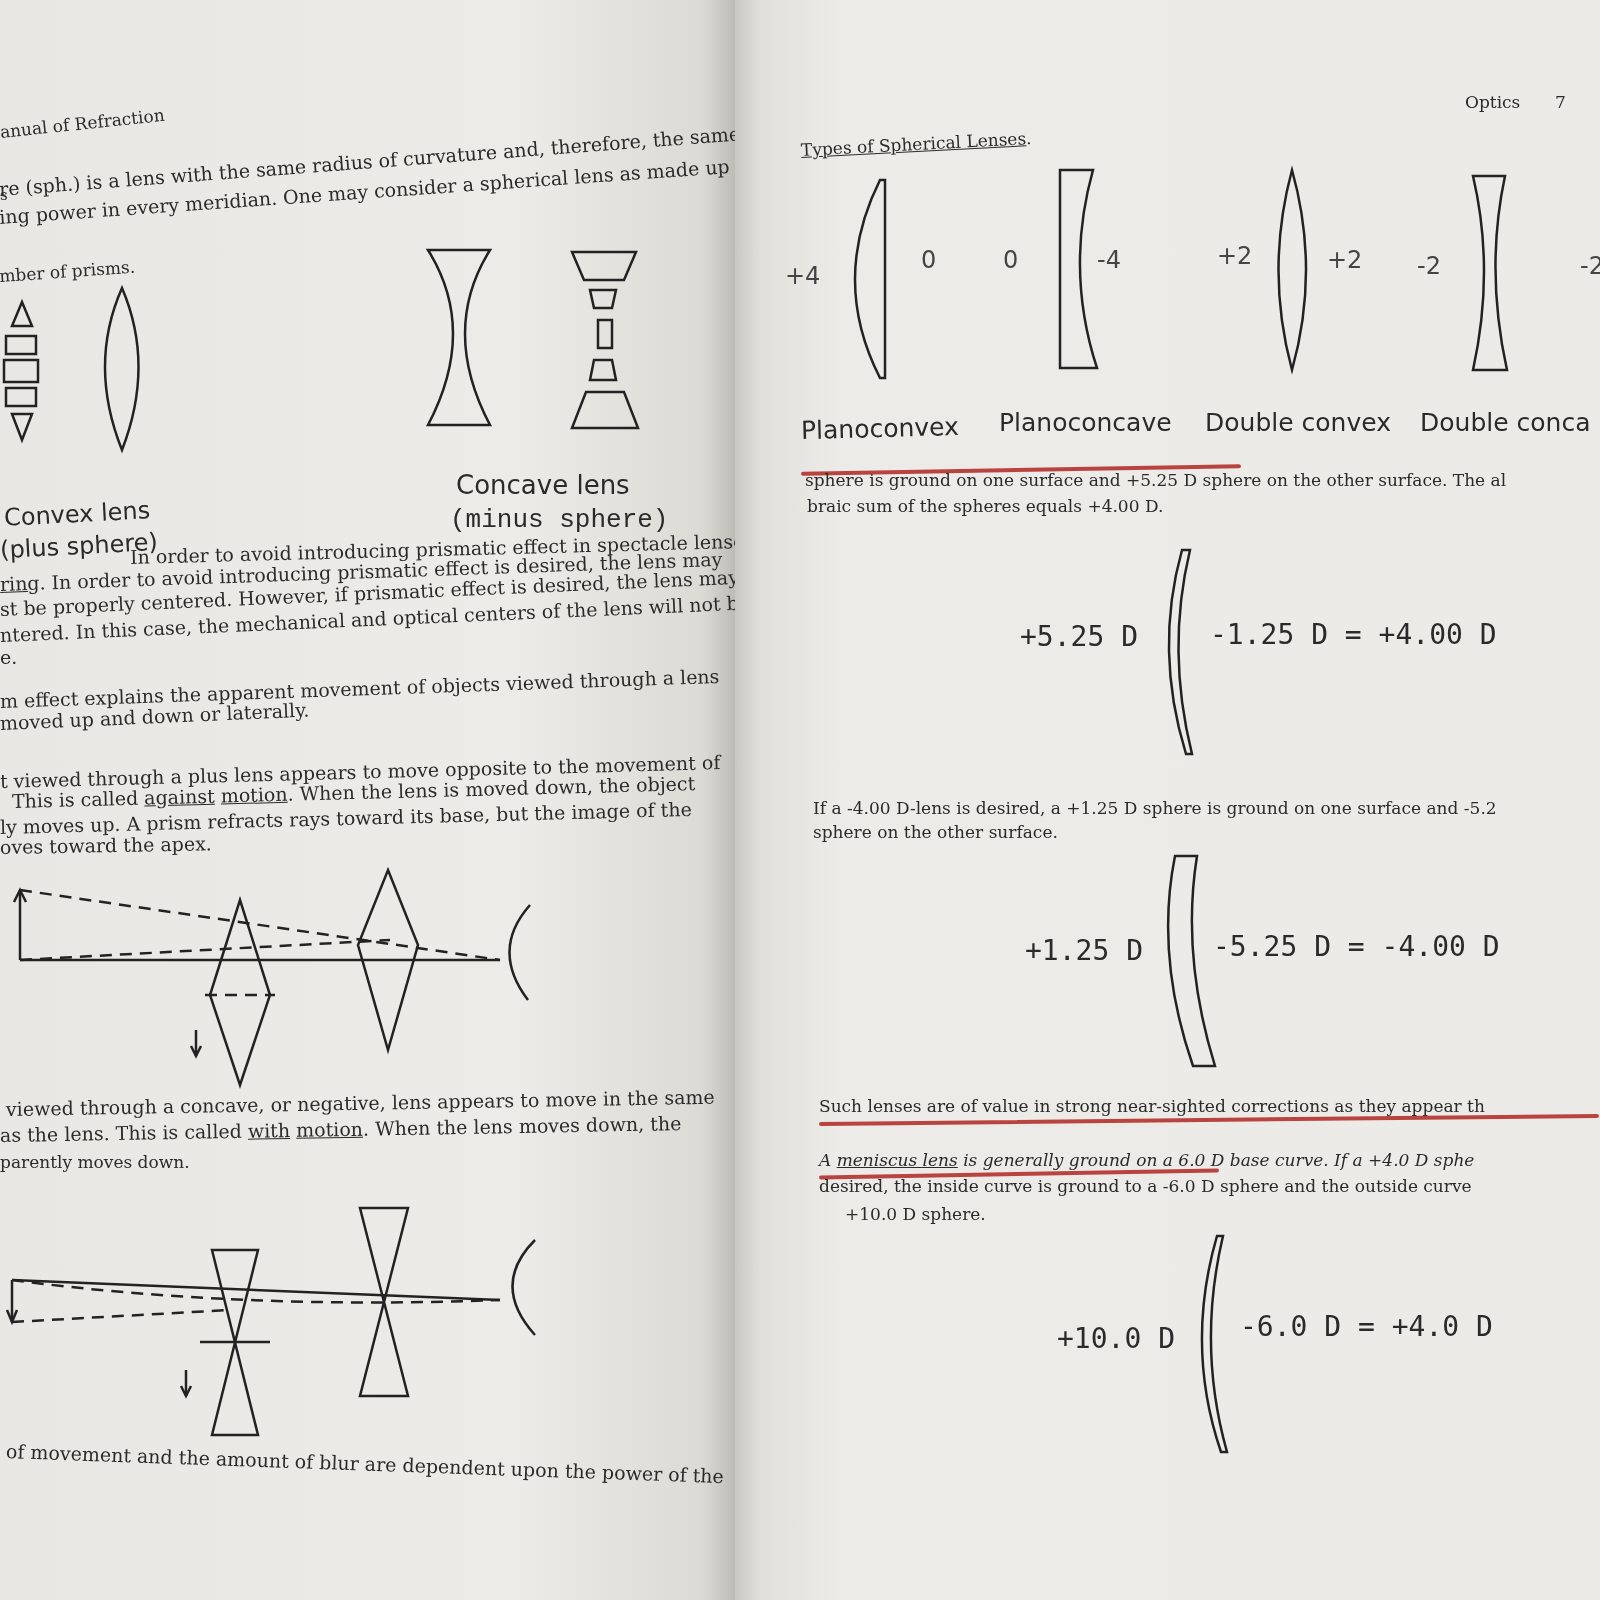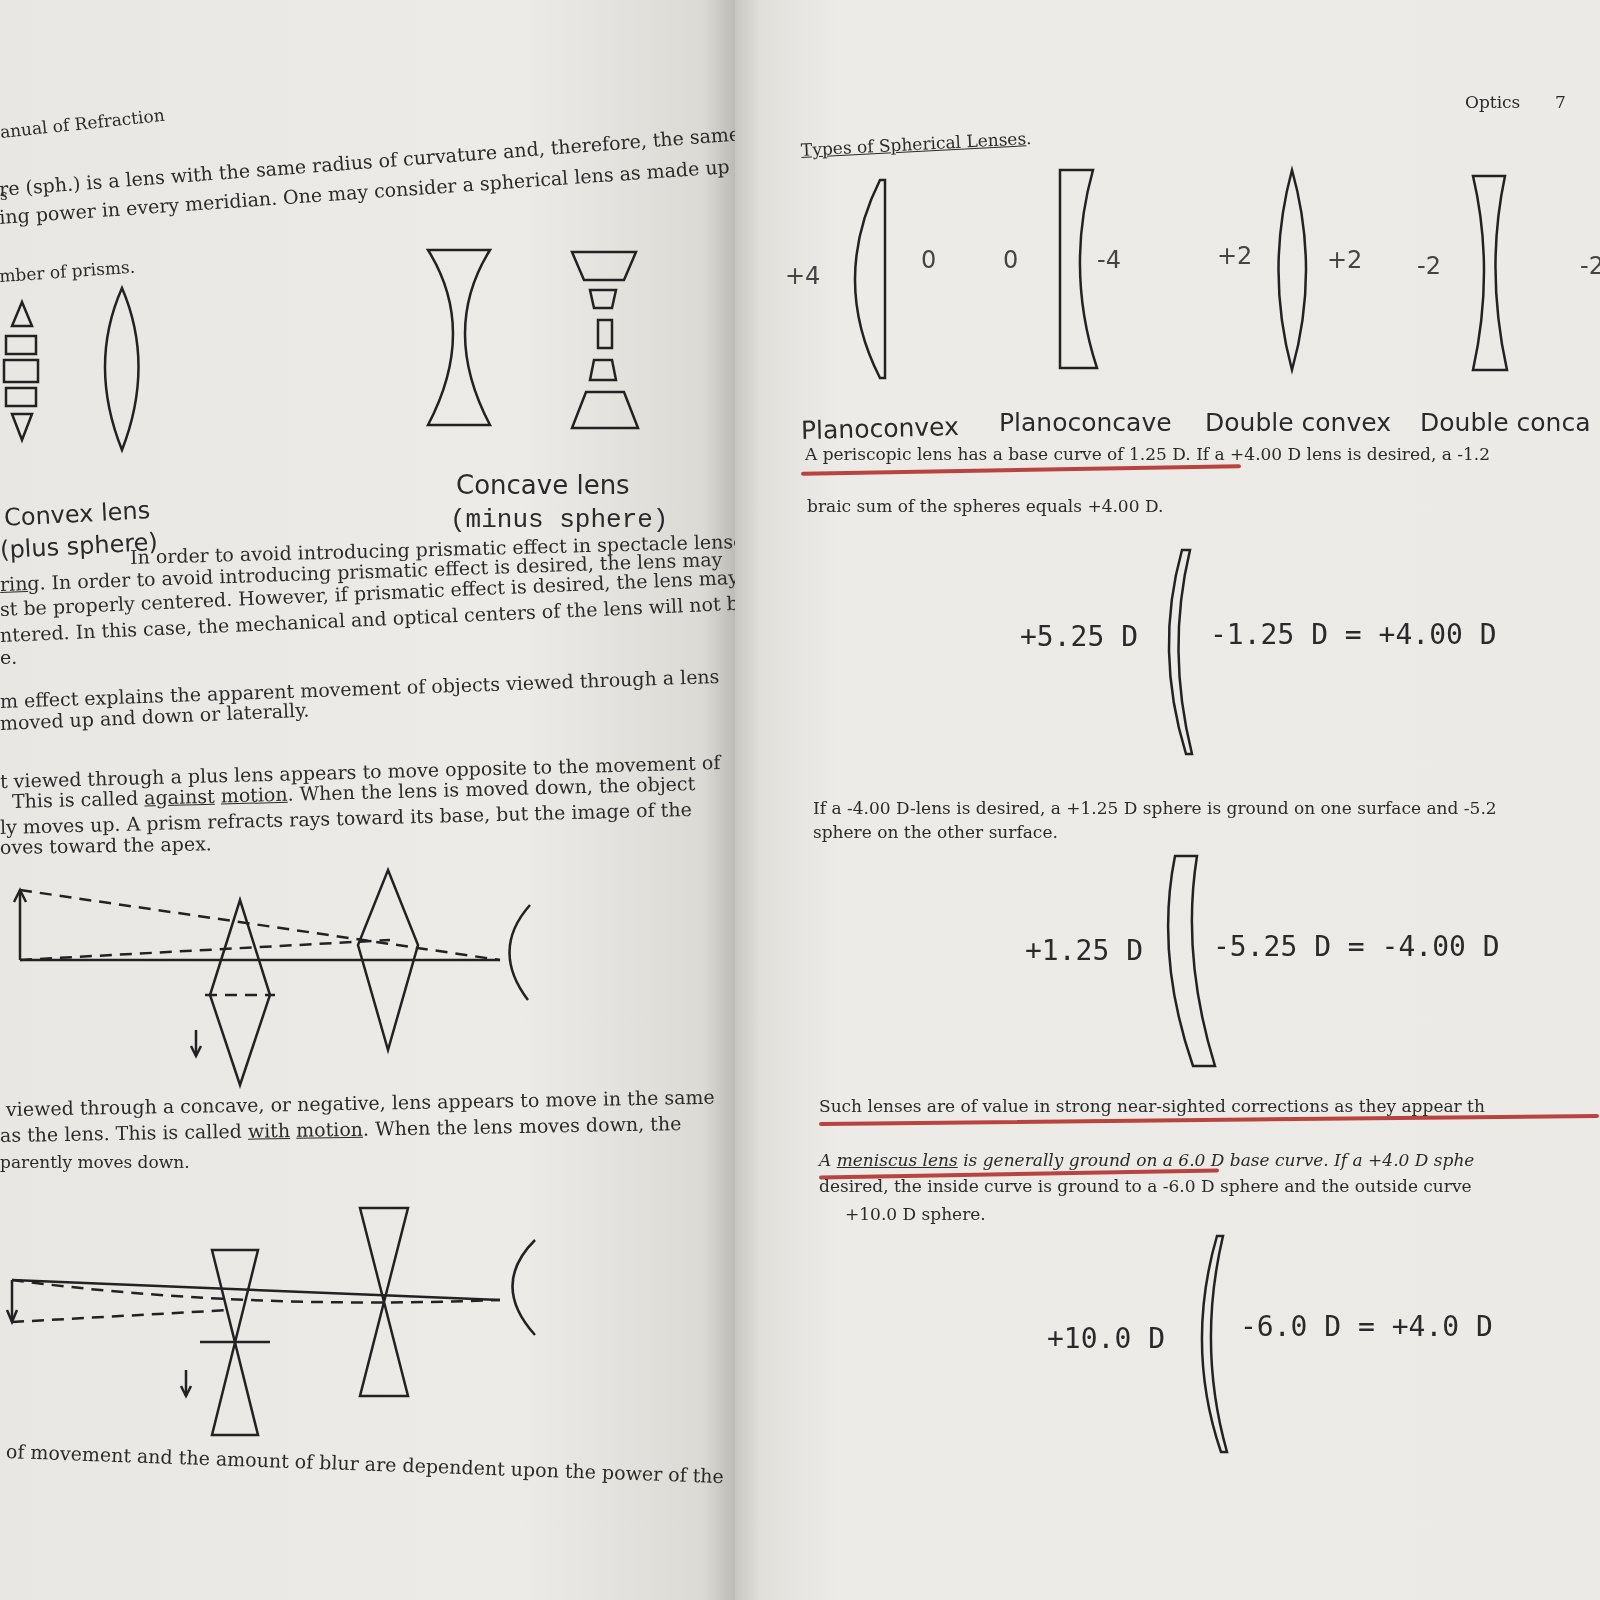--- a/index.html
+++ b/index.html
@@ -117,22 +117,22 @@
     <path d="M325,0 L358,0 Q 330,100 362,198 L325,198 Z"></path>
     <path d="M557,0 Q 585,100 557,200 Q 530,100 557,0 Z"></path>
     <path d="M738,6 L770,6 Q 750,100 772,200 L738,200 Q 760,100 738,6 Z"></path>
   </svg>
 
   <div class="t sans" style="left:66px;top:414px;font-size:25px;transform:rotate(-1.5deg);">Planoconvex</div>
   <div class="t sans" style="left:264px;top:408px;font-size:25px;">Planoconcave</div>
   <div class="t sans" style="left:470px;top:408px;font-size:25px;">Double convex</div>
   <div class="t sans" style="left:685px;top:408px;font-size:25px;text-align:center;">Double conca</div>
 
-  <div class="t" style="left:70px;top:444px;font-size:17px;"><span>A periscopic lens has a base curve of 1.25 D.</span><span>  If a +4.00 D lens is desired, a -1.2</span></div>
   <div class="red" style="left:66px;top:468px;width:440px;transform:rotate(-1deg);"></div>
+  <div class="t" style="left:70px;top:470px;font-size:17px;">sphere is ground on one surface and +5.25 D sphere on the other surface.  The al</div>
   <div class="t" style="left:72px;top:496px;font-size:17px;">braic sum of the spheres equals +4.00 D.</div>
 
   <div class="t mono" style="left:285px;top:620px;font-size:28px;">+5.25 D</div>
   <svg style="left:425px;top:550px;width:60px;height:210px">
     <path d="M22,0 L30,0 Q 6,100 32,204 L26,204 Q -6,100 22,0 Z"></path>
   </svg>
   <div class="t mono" style="left:475px;top:618px;font-size:28px;">-1.25 D = +4.00 D</div>
 
   <div class="t" style="left:78px;top:798px;font-size:17px;">If a -4.00 D-lens is desired, a +1.25 D sphere is ground on one surface and -5.2</div>
   <div class="t" style="left:78px;top:822px;font-size:17px;">sphere on the other surface.</div>
@@ -144,18 +144,18 @@
   <div class="t mono" style="left:478px;top:930px;font-size:28px;">-5.25 D = -4.00 D</div>
 
   <div class="t" style="left:84px;top:1096px;font-size:17px;">Such lenses are of value in strong near-sighted corrections as they appear th</div>
   <div class="red" style="left:84px;top:1118px;width:780px;transform:rotate(-0.6deg);"></div>
 
   <div class="t" style="left:84px;top:1150px;font-size:17px;font-style:italic;"><span>A </span><u>meniscus lens</u><span> is generally ground on a 6.0 D base curve.</span><span>  If a +4.0 D sphe</span></div>
   <div class="red" style="left:84px;top:1172px;width:400px;transform:rotate(-1deg);"></div>
   <div class="t" style="left:84px;top:1176px;font-size:17px;">desired, the inside curve is ground to a -6.0 D sphere and the outside curve</div>
   <div class="t" style="left:84px;top:1204px;font-size:17px;margin-left:26px;">+10.0 D sphere.</div>
 
-  <div class="t mono" style="left:312px;top:1322px;font-size:28px;">+10.0 D</div>
+  <div class="t mono" style="left:322px;top:1322px;font-size:28px;">+10.0 D</div>
   <svg style="left:460px;top:1236px;width:60px;height:220px">
     <path d="M22,0 L28,0 Q 2,110 32,216 L26,216 Q -10,110 22,0 Z"></path>
   </svg>
   <div class="t mono" style="left:505px;top:1310px;font-size:28px;">-6.0 D = +4.0 D</div>
 </div>
 
 </body></html>

